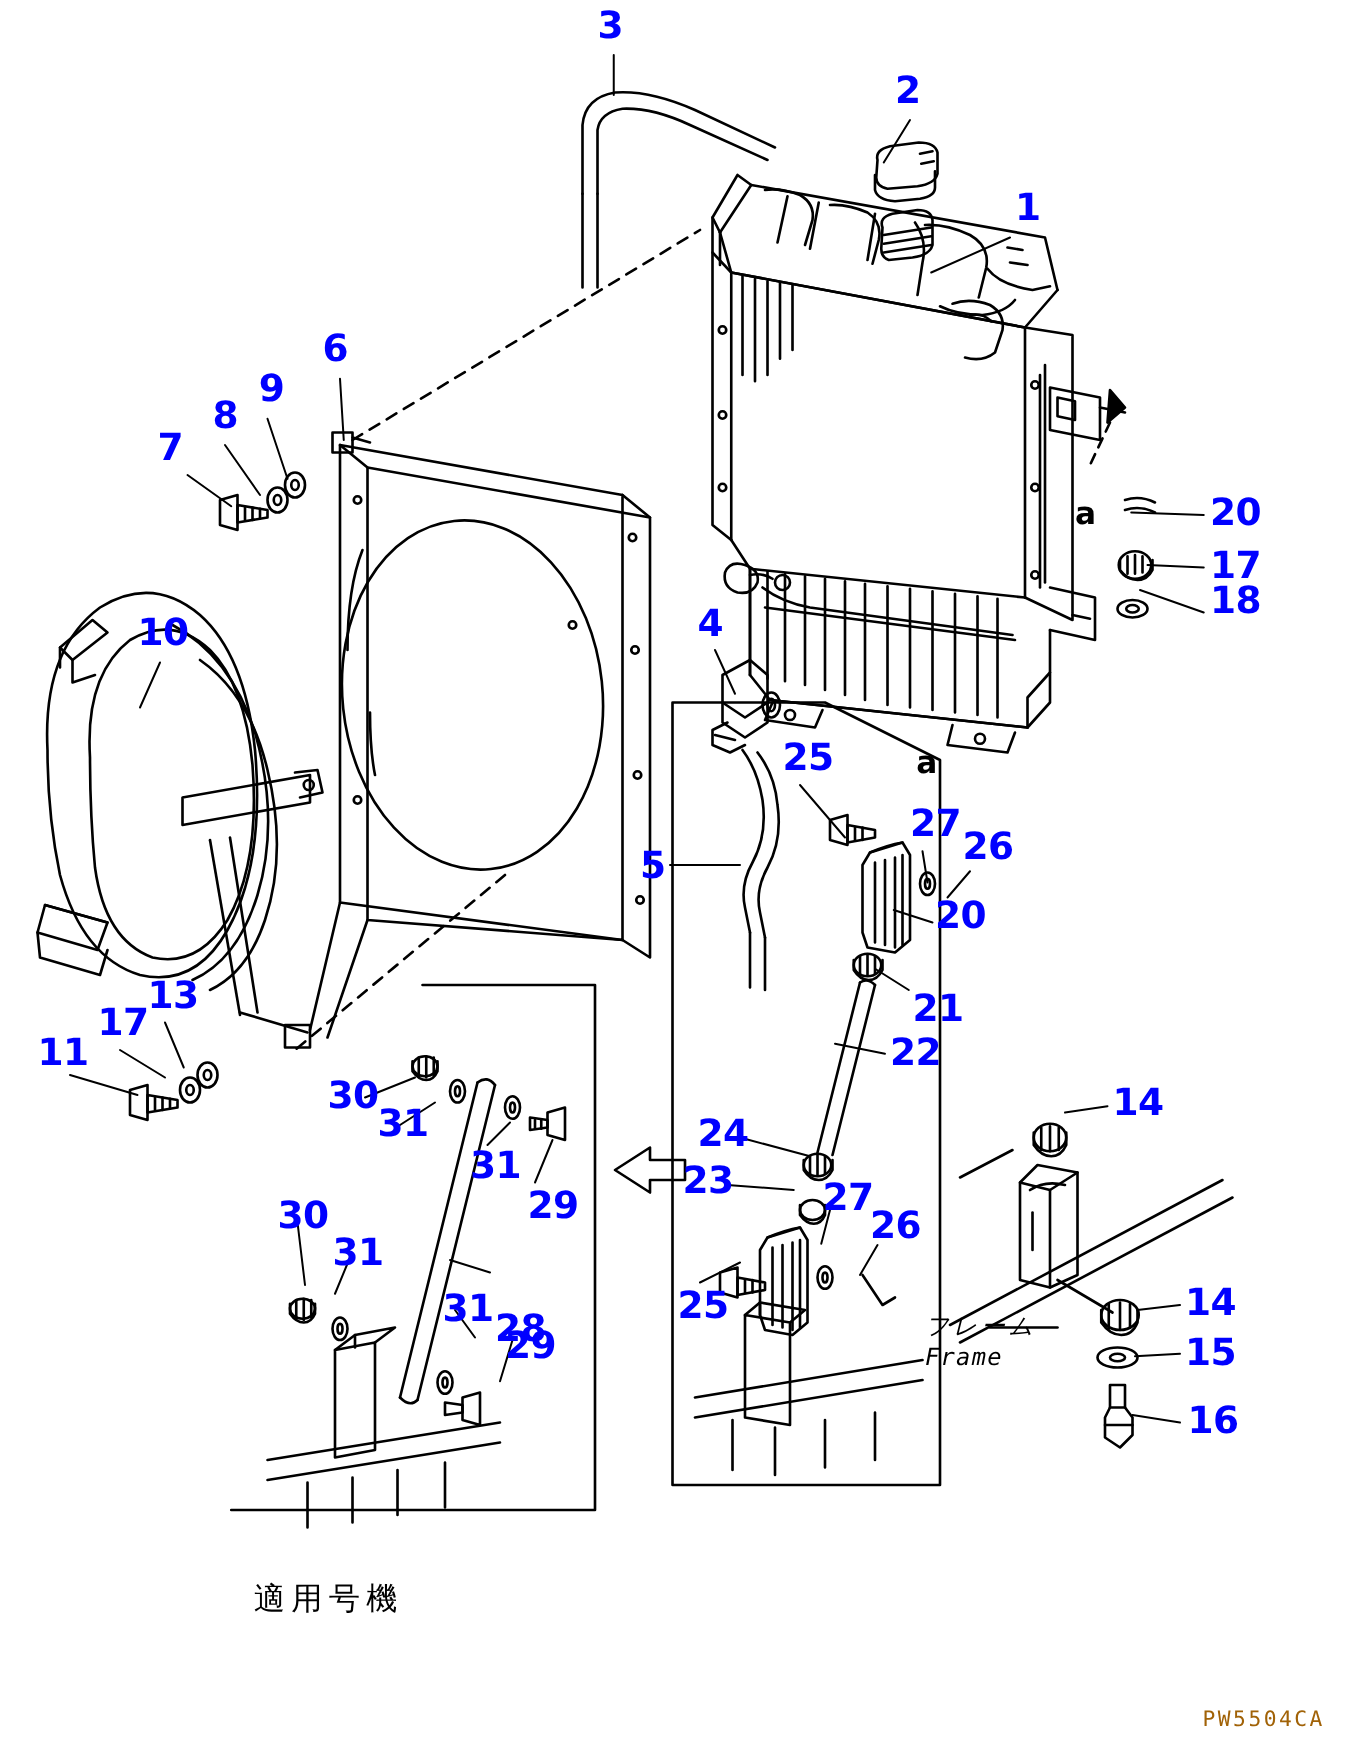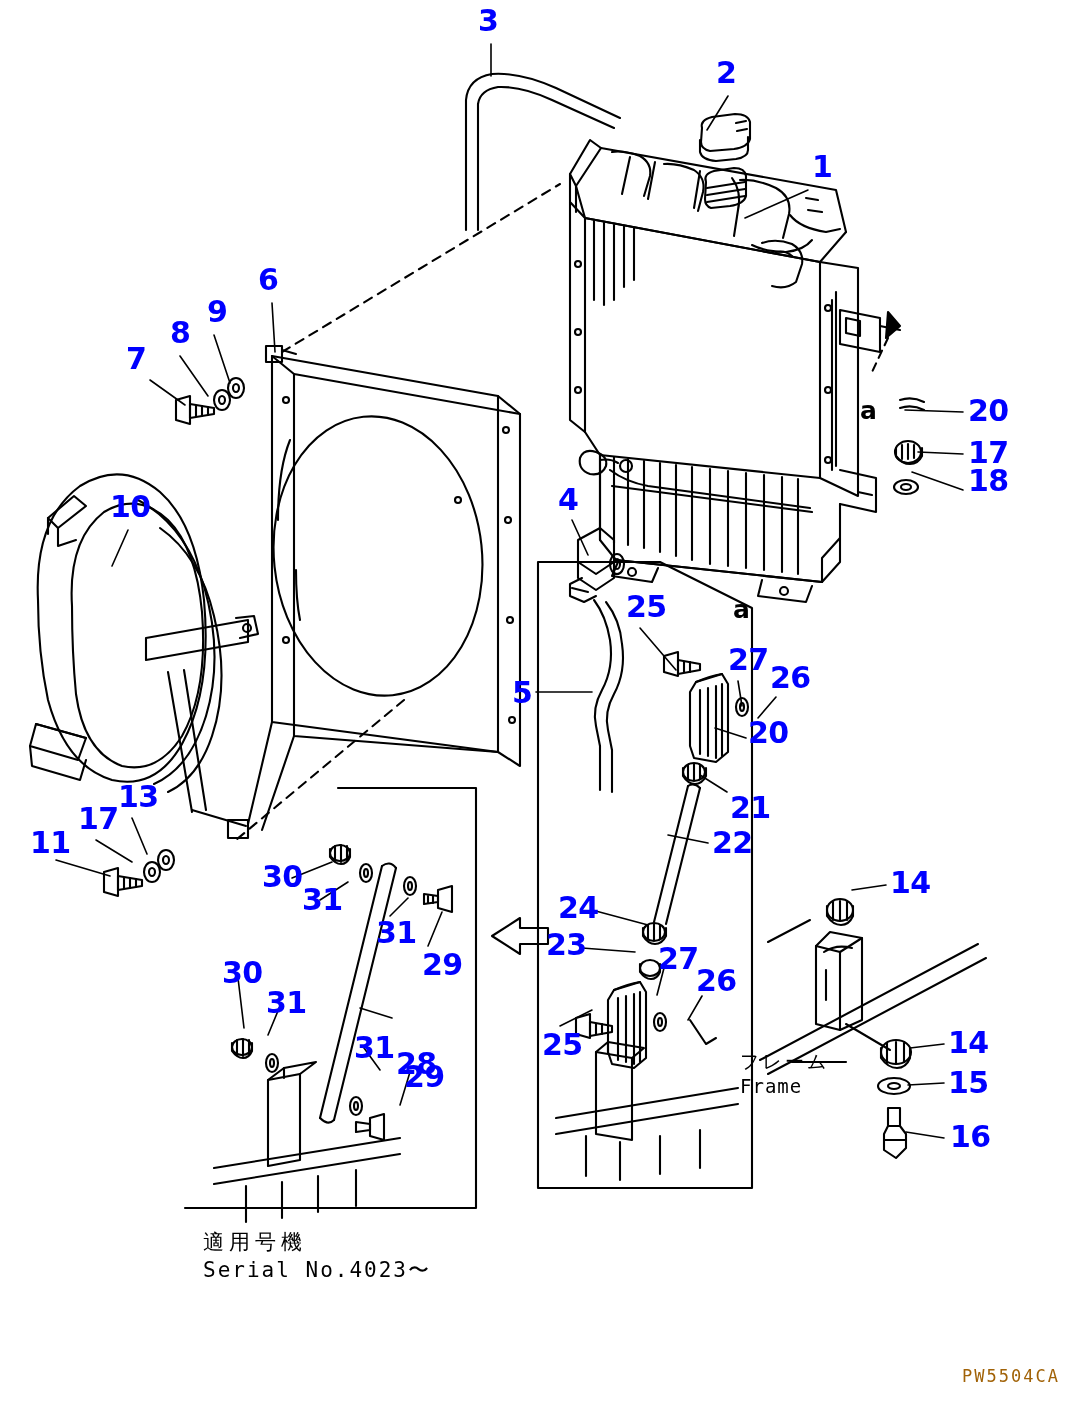--- a/index.html
+++ b/index.html
@@ -48,31 +48,32 @@
     position: absolute;
     left: 203px;
     top: 1228px;
     color: #000000;
     font-family: "DejaVu Sans Mono", monospace;
     font-size: 21px;
     line-height: 1.35;
     letter-spacing: 2px;
     white-space: nowrap;
   }
-  .serial-block .jp { font-size: 21px; letter-spacing: 5px; }
+  .serial-block .jp { font-size: 25px; letter-spacing: 5px; margin-top: 34px; }
   .frame-block {
     position: absolute;
     left: 740px;
     top: 1049px;
     color: #000000;
     font-family: "DejaVu Sans Mono", monospace;
     font-size: 19px;
     line-height: 1.3;
     letter-spacing: 1px;
     white-space: nowrap;
+    font-style: italic;
   }
   .frame-block .jp { letter-spacing: 3px; }
   .drawing-code {
     position: absolute;
     left: 962px;
     top: 1366px;
     color: #a16207;
     font-family: "DejaVu Sans Mono", monospace;
     font-size: 17px;
     letter-spacing: 2px;
@@ -490,21 +491,20 @@
       <div class="callout" style="left: 950px; top: 1122px;">16</div>
     </div>
 
   <div id="amark-layer">
       <div class="amark" style="left: 860px; top: 398px;">a</div>
       <div class="amark" style="left: 733px; top: 597px;">a</div>
     </div>
 
   <div class="serial-block">
     <div class="jp">適用号機</div>
-    <div>Serial No.4023〜</div>
   </div>
 
   <div class="frame-block">
     <div class="jp">フレーム</div>
     <div>Frame</div>
   </div>
 
   <div class="drawing-code">PW5504CA</div>
 
 </div>

